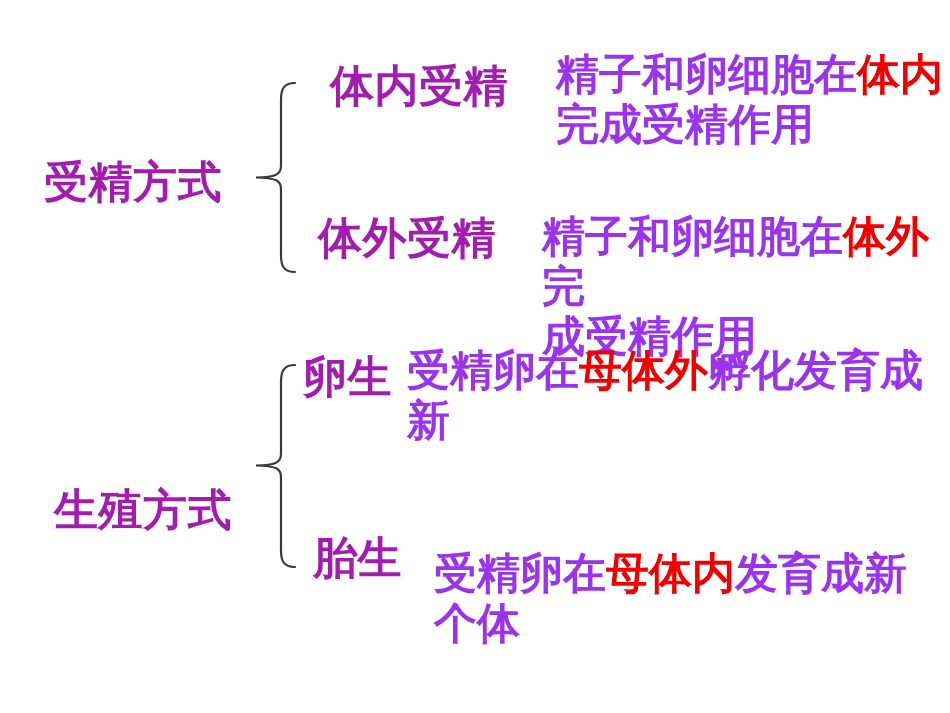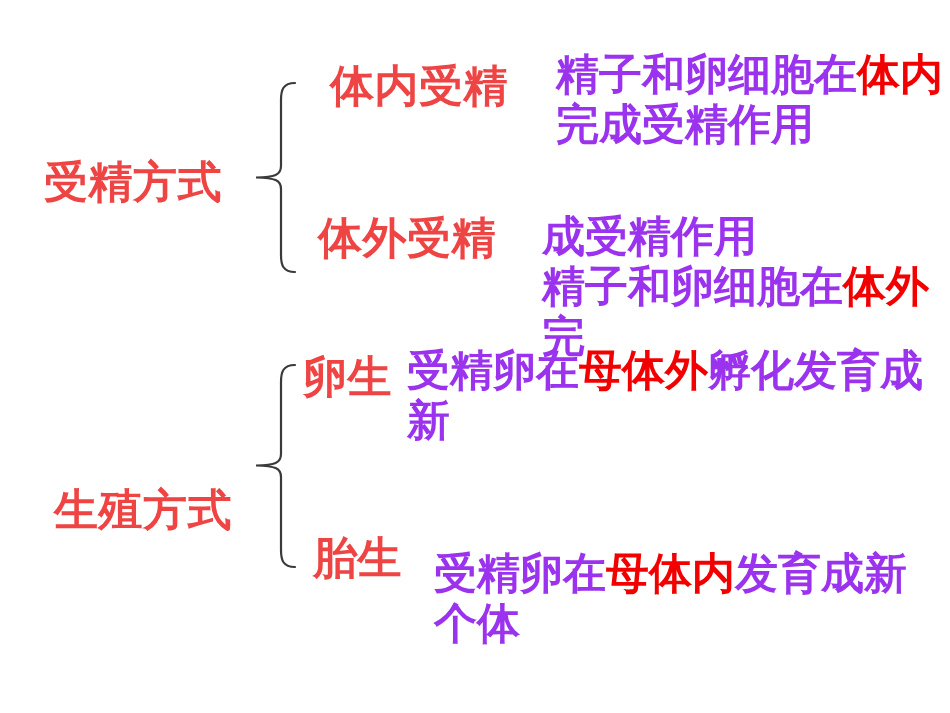--- a/index.html
+++ b/index.html
@@ -15,21 +15,21 @@
     width: 950px;
     height: 713px;
     background: #ffffff;
     overflow: hidden;
   }
 
   
   .node-label {
     position: absolute;
     font-weight: bold;
-    color: #ef4444;
+    color: #a21caf;
     white-space: nowrap;
     letter-spacing: 0.5px;
     line-height: 1.0;
   }
   .root-label {
     font-size: 44px;
   }
   .branch-label {
     font-size: 44px;
   }
@@ -72,22 +72,22 @@
   <div class="node-label branch-label" style="left:330px; top:64px;">体内受精</div>
 
   <div class="desc" style="left:556px; top:50px; width:390px;">
     <div><span>精子和卵细胞在</span><span class="hl">体内</span></div>
     <div><span>完成受精作用</span></div>
   </div>
 
   <div class="node-label branch-label" style="left:318px; top:216px;">体外受精</div>
 
   <div class="desc" style="left:542px; top:212px; width:400px;">
+    <div><span>精子和卵细胞在</span><span class="hl">体外</span><span>完</span></div>
     <div><span>成受精作用</span></div>
-    <div><span>精子和卵细胞在</span><span class="hl">体外</span><span>完</span></div>
   </div>
 
   <div class="node-label root-label" style="left:54px; top:444px;margin-top:44px;">生殖方式</div>
 
   <div class="brace" style="left:253px; top:362px; width:45px; height:208px;">
     <svg width="45" height="208" viewBox="0 0 45 208" fill="none">
       <path d="M42 3 C30 3 28 10 28 20 L28 92 C28 101 22 103 3 103.5
                C22 104 28 106 28 115 L28 188 C28 198 30 205 42 205" stroke="#3a3a3a" stroke-width="2.2" stroke-linecap="round" fill="none"></path>
     </svg>
   </div>

